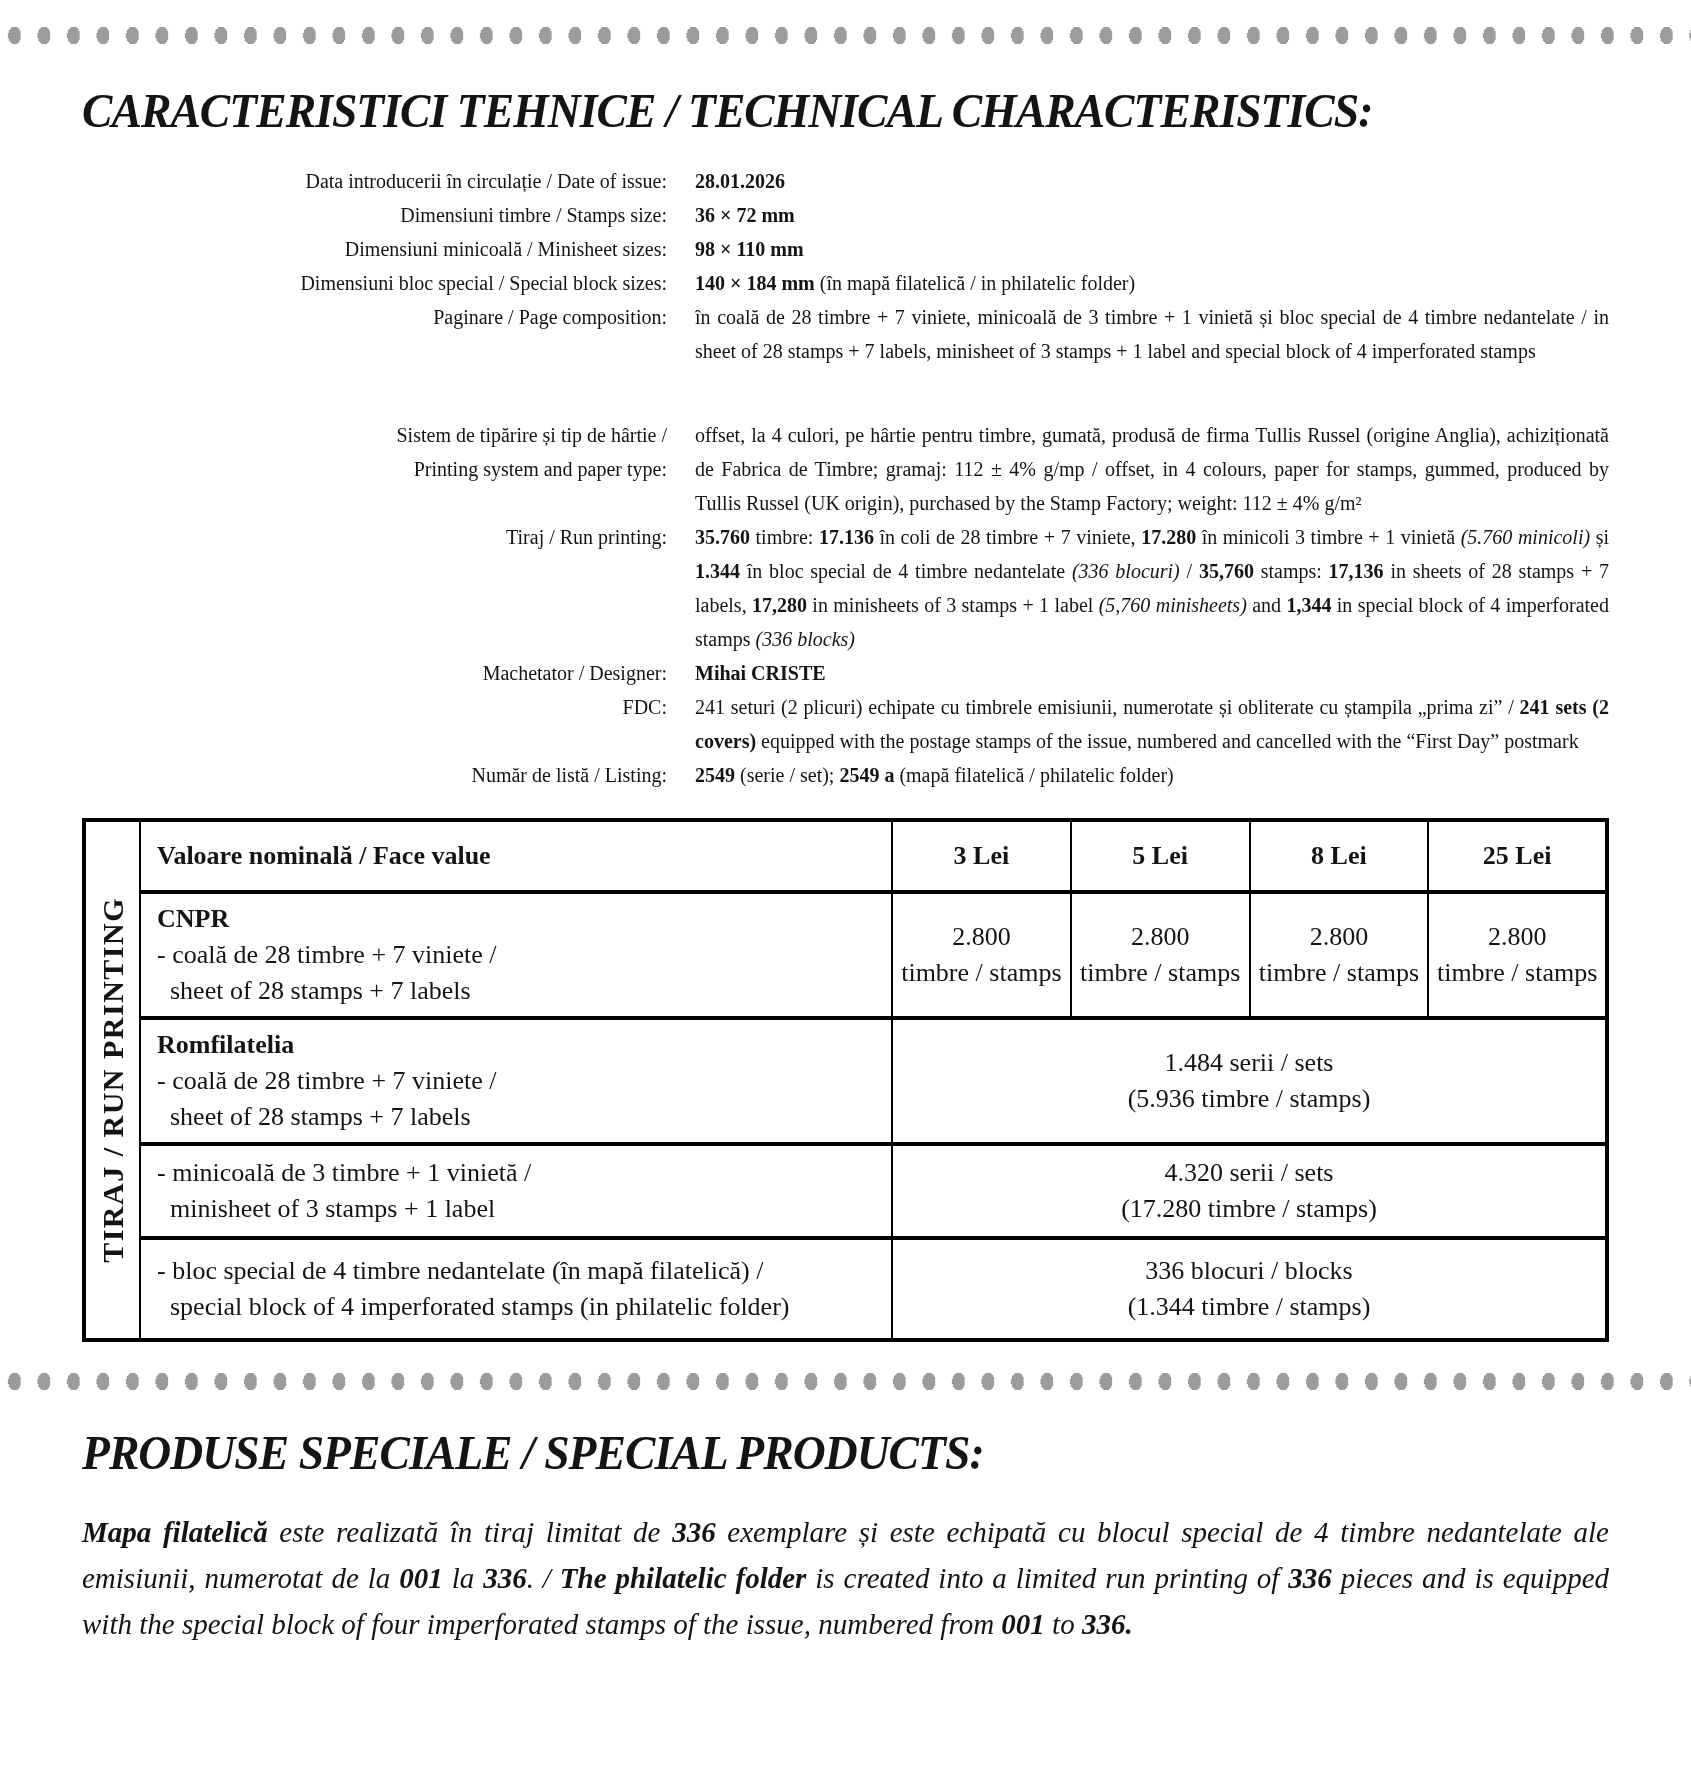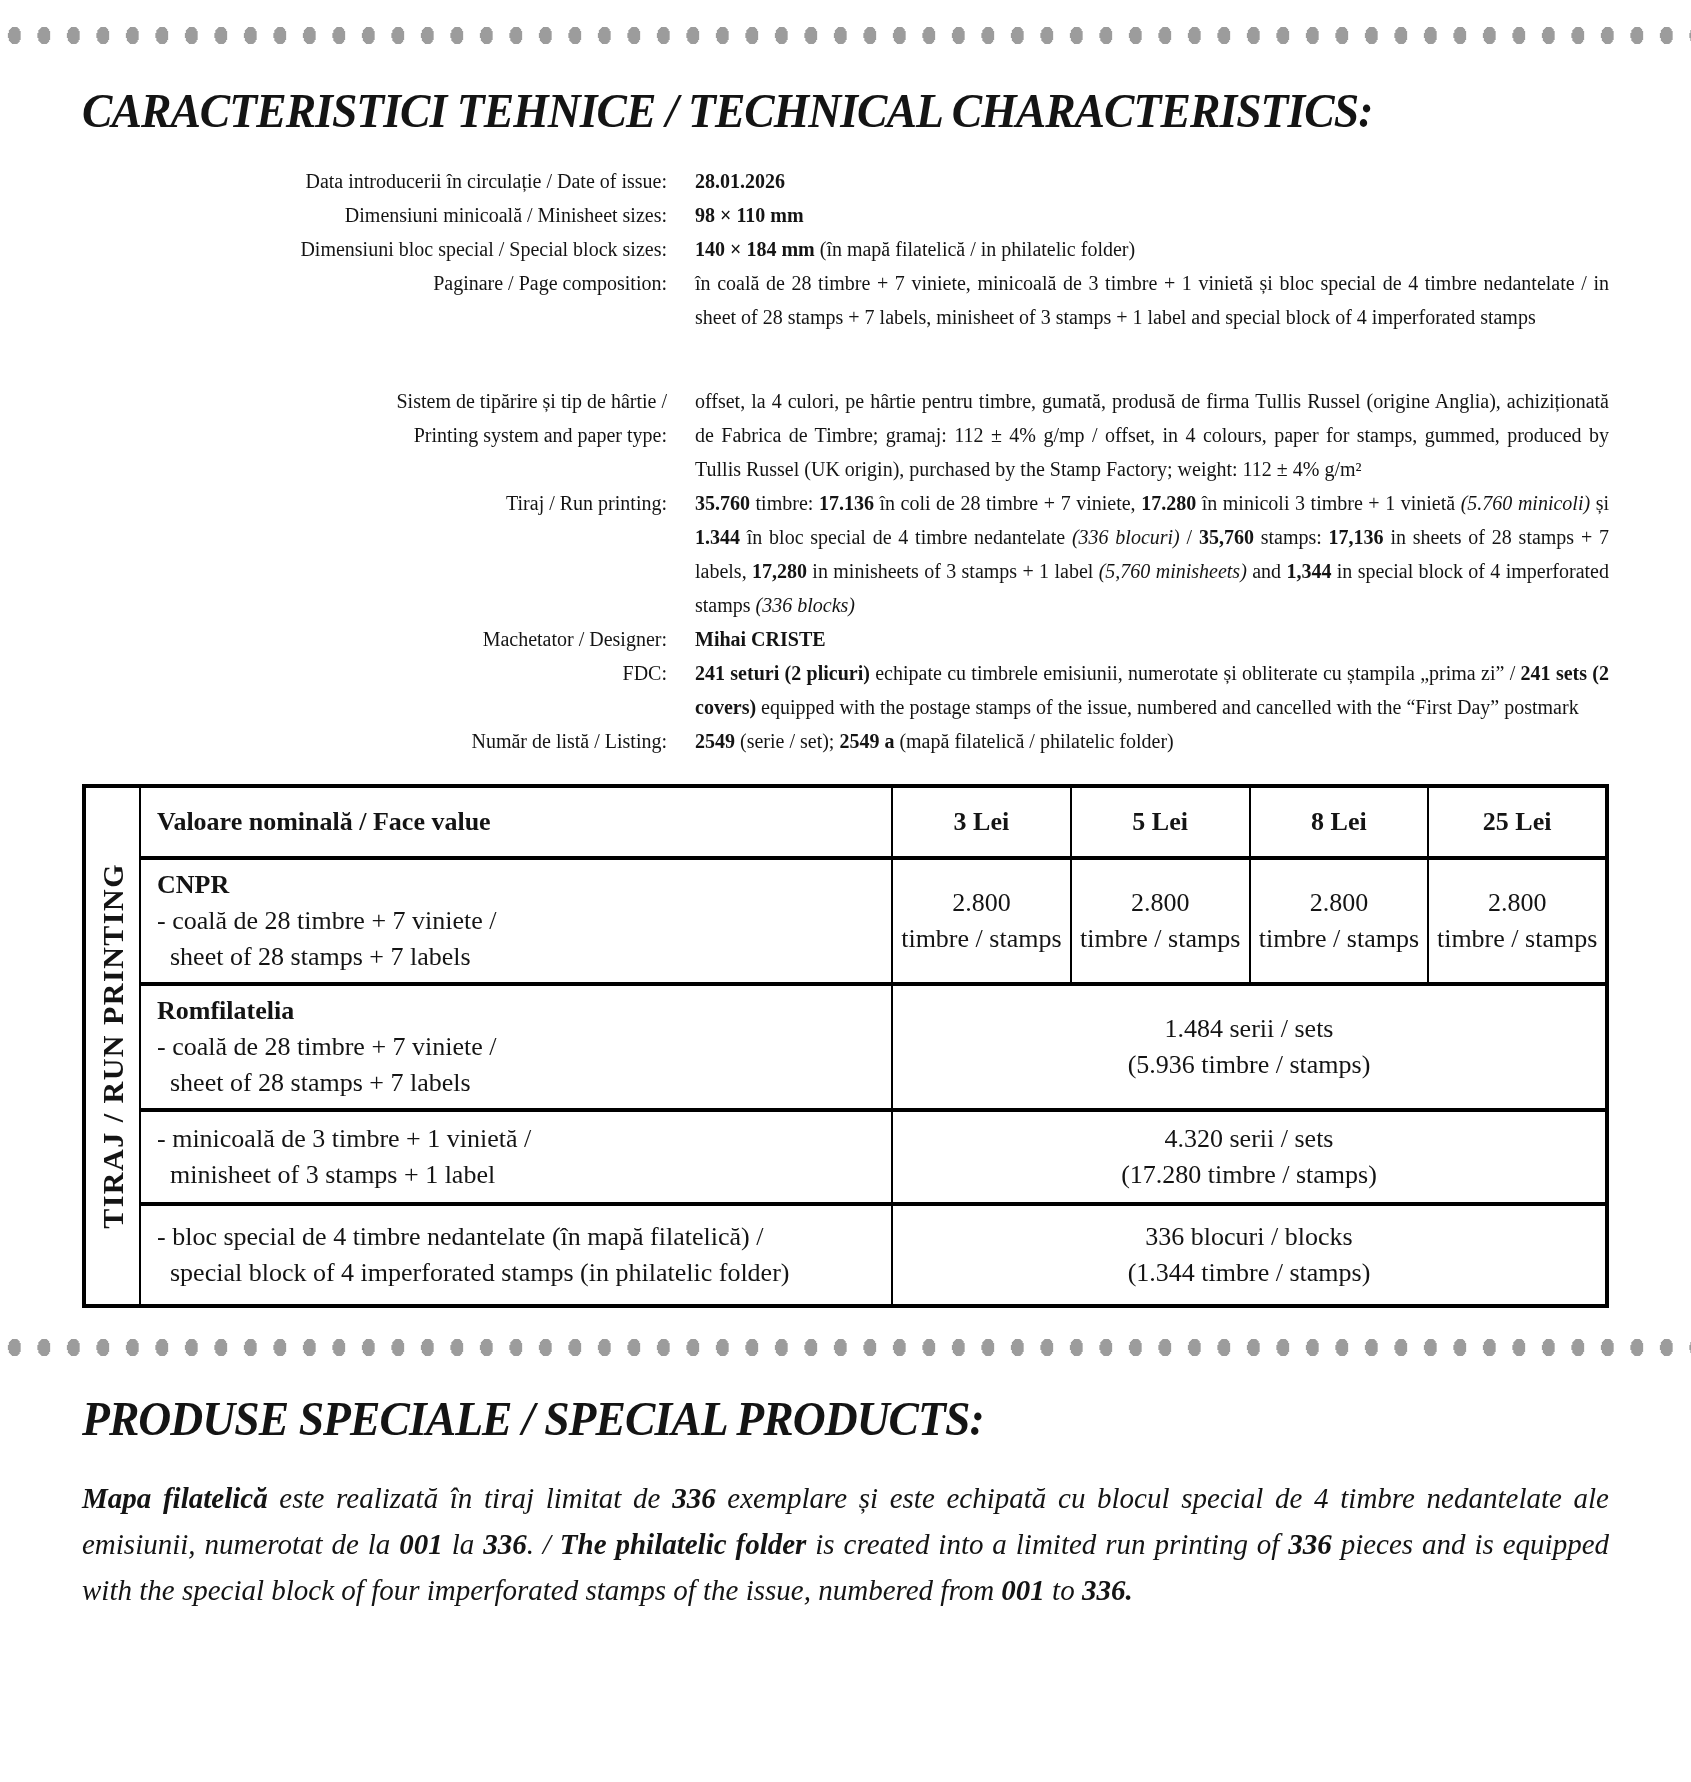--- a/index.html
+++ b/index.html
@@ -105,20 +105,24 @@
 
     <h1 class="doc-title">CARACTERISTICI TEHNICE / TECHNICAL CHARACTERISTICS:</h1>
 
     <div class="info">
 
       <div class="info-row">
         <div class="info-label">Data introducerii în circulație / Date of issue:</div>
         <div class="info-value"><span style="font-weight: bold;">28.01.2026</span></div>
       </div>
 
+      <div class="info-row">
+        <div class="info-label">Dimensiuni timbre / Stamps size:</div>
+        <div class="info-value"><span style="font-weight: bold;">36 × 72 mm</span></div>
+      </div>
 
       <div class="info-row">
         <div class="info-label">Dimensiuni minicoală / Minisheet sizes:</div>
         <div class="info-value"><span style="font-weight: bold;">98 × 110 mm</span></div>
       </div>
 
       <div class="info-row">
         <div class="info-label">Dimensiuni bloc special / Special block sizes:</div>
         <div class="info-value"><span style="font-weight: bold;">140 × 184 mm</span><span> (în mapă filatelică / in philatelic folder)</span></div>
       </div>
@@ -139,21 +143,21 @@
         <div class="info-value"><span style="font-weight: bold;">35.760</span><span> timbre: </span><span style="font-weight: bold;">17.136</span><span> în coli de 28 timbre + 7 viniete, </span><span style="font-weight: bold;">17.280</span><span> în minicoli 3 timbre + 1 vinietă </span><span style="font-style: italic;">(5.760 minicoli)</span><span> și </span><span style="font-weight: bold;">1.344</span><span> în bloc special de 4 timbre nedantelate </span><span style="font-style: italic;">(336 blocuri)</span><span> / </span><span style="font-weight: bold;">35,760</span><span> stamps: </span><span style="font-weight: bold;">17,136</span><span> in sheets of 28 stamps + 7 labels, </span><span style="font-weight: bold;">17,280</span><span> in minisheets of 3 stamps + 1 label </span><span style="font-style: italic;">(5,760 minisheets)</span><span> and </span><span style="font-weight: bold;">1,344</span><span> in special block of 4 imperforated stamps </span><span style="font-style: italic;">(336 blocks)</span></div>
       </div>
 
       <div class="info-row">
         <div class="info-label">Machetator / Designer:</div>
         <div class="info-value"><span style="font-weight: bold;">Mihai CRISTE</span></div>
       </div>
 
       <div class="info-row">
         <div class="info-label">FDC:</div>
-        <div class="info-value"><span style="font-weight: bold;">241 seturi (2 plicuri)</span><span> echipate cu timbrele emisiunii, numerotate și obliterate cu ștampila „prima zi” / </span><span style="font-weight: bold;">241 sets (2 covers)</span><span> equipped with the postage stamps of the issue, numbered and cancelled with the “First Day” postmark</span></div>
+        <div class="info-value"><span style="font-weight: normal;">241 seturi (2 plicuri)</span><span> echipate cu timbrele emisiunii, numerotate și obliterate cu ștampila „prima zi” / </span><span style="font-weight: bold;">241 sets (2 covers)</span><span> equipped with the postage stamps of the issue, numbered and cancelled with the “First Day” postmark</span></div>
       </div>
 
       <div class="info-row">
         <div class="info-label">Număr de listă / Listing:</div>
         <div class="info-value"><span style="font-weight: bold;">2549</span><span> (serie / set); </span><span style="font-weight: bold;">2549 a</span><span> (mapă filatelică / philatelic folder)</span></div>
       </div>
 
     </div>
 
     <table class="tiraj">

